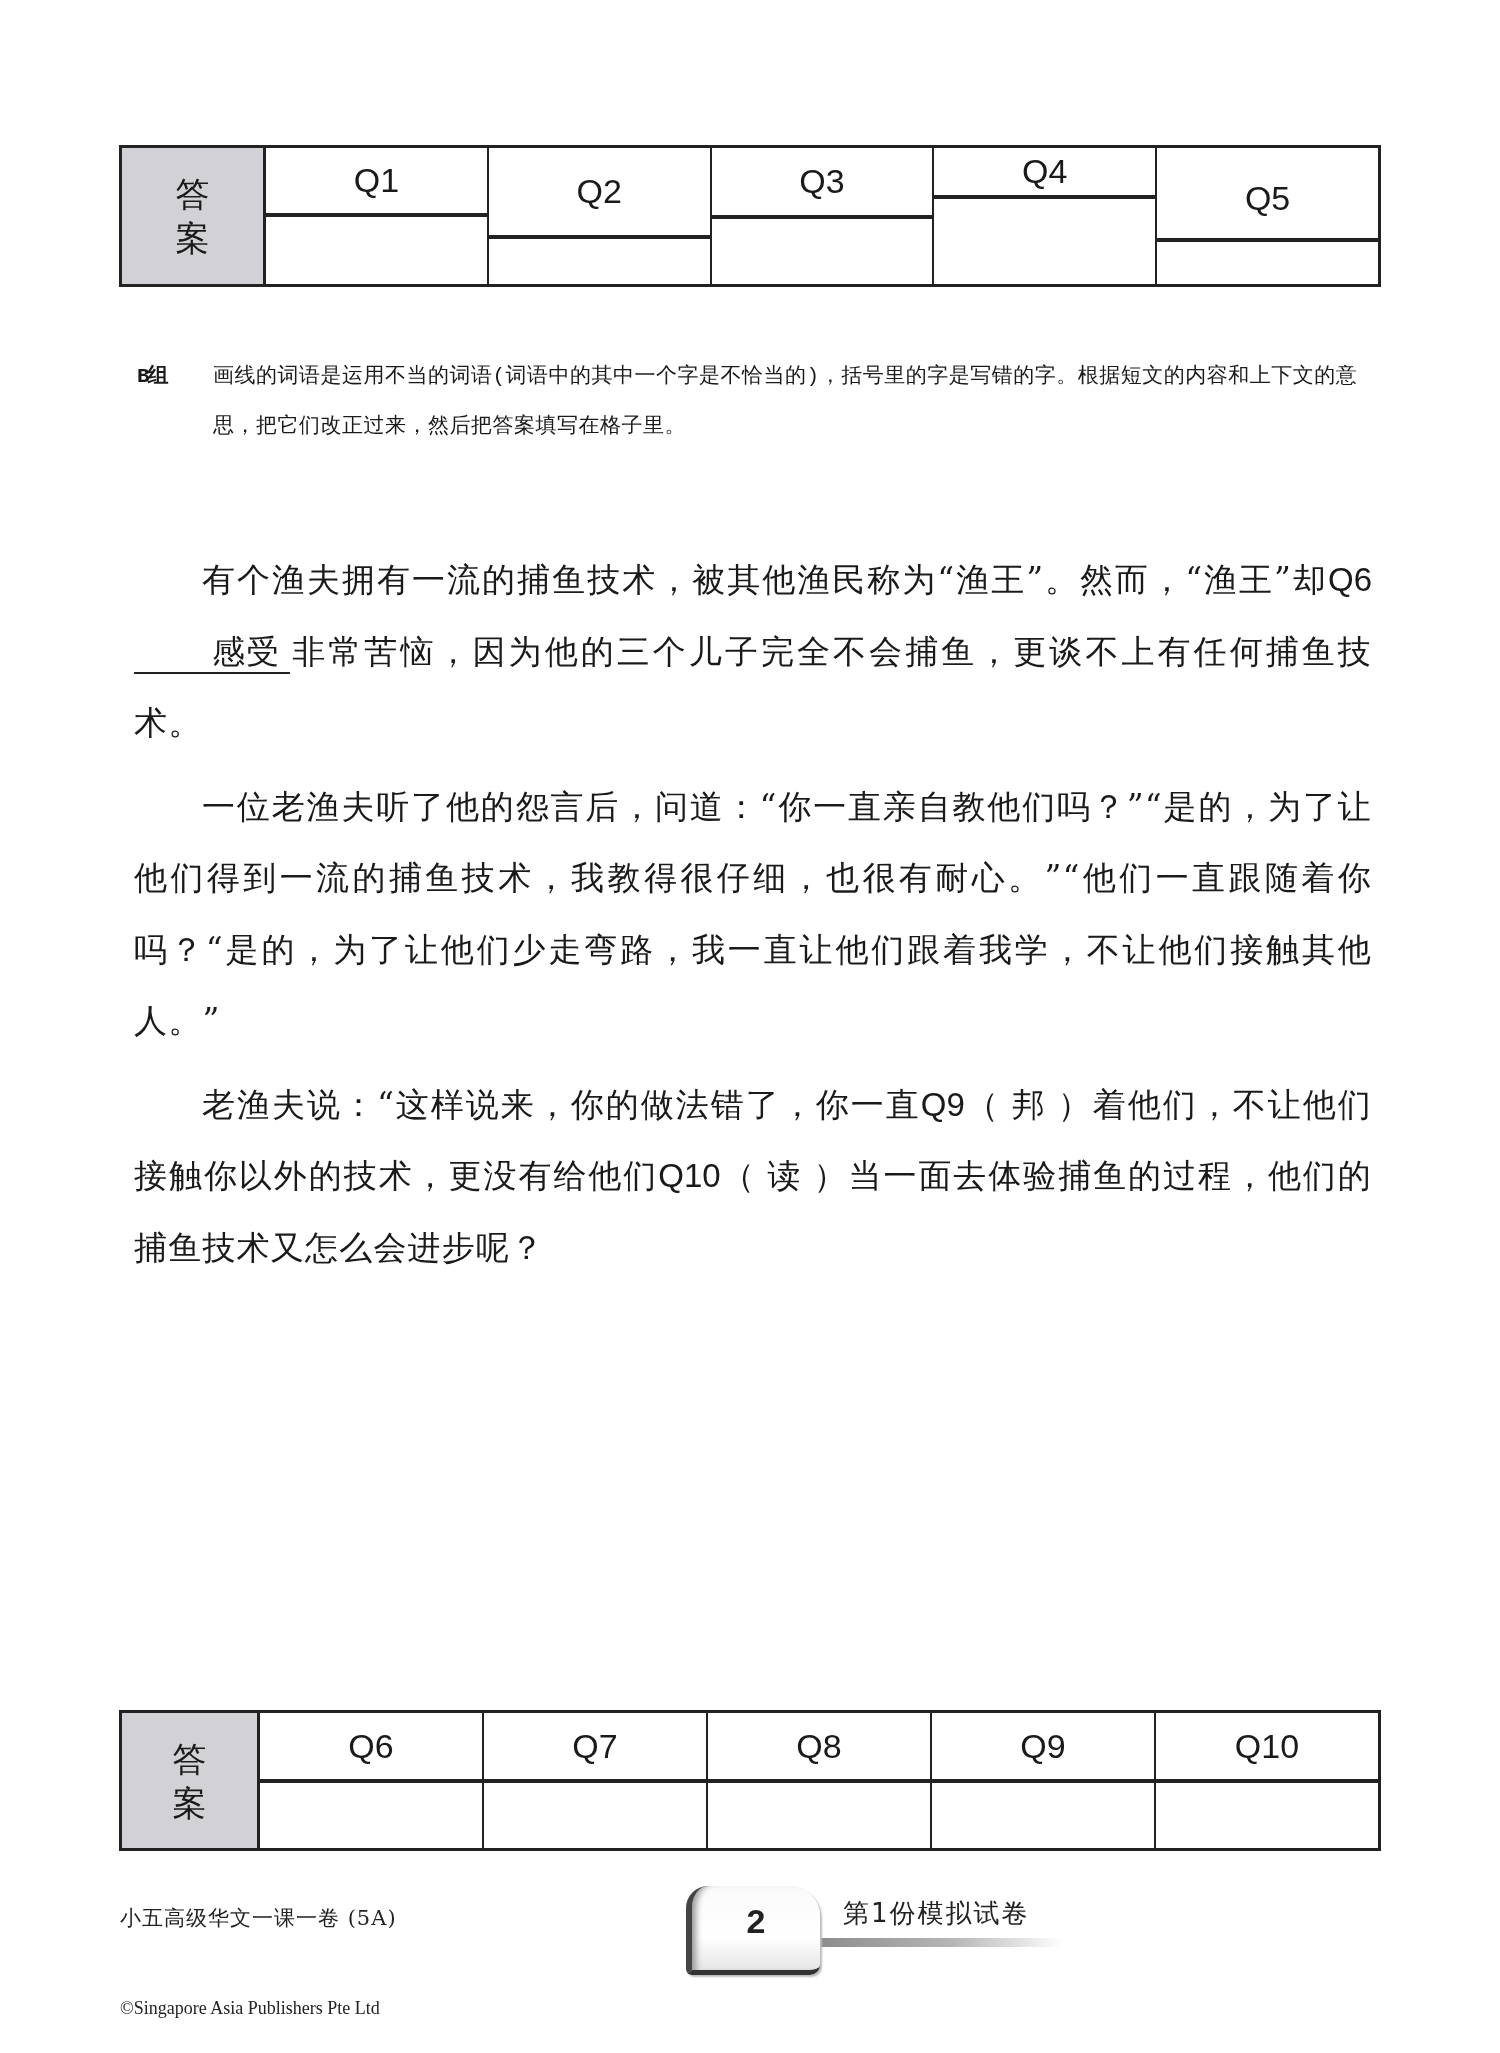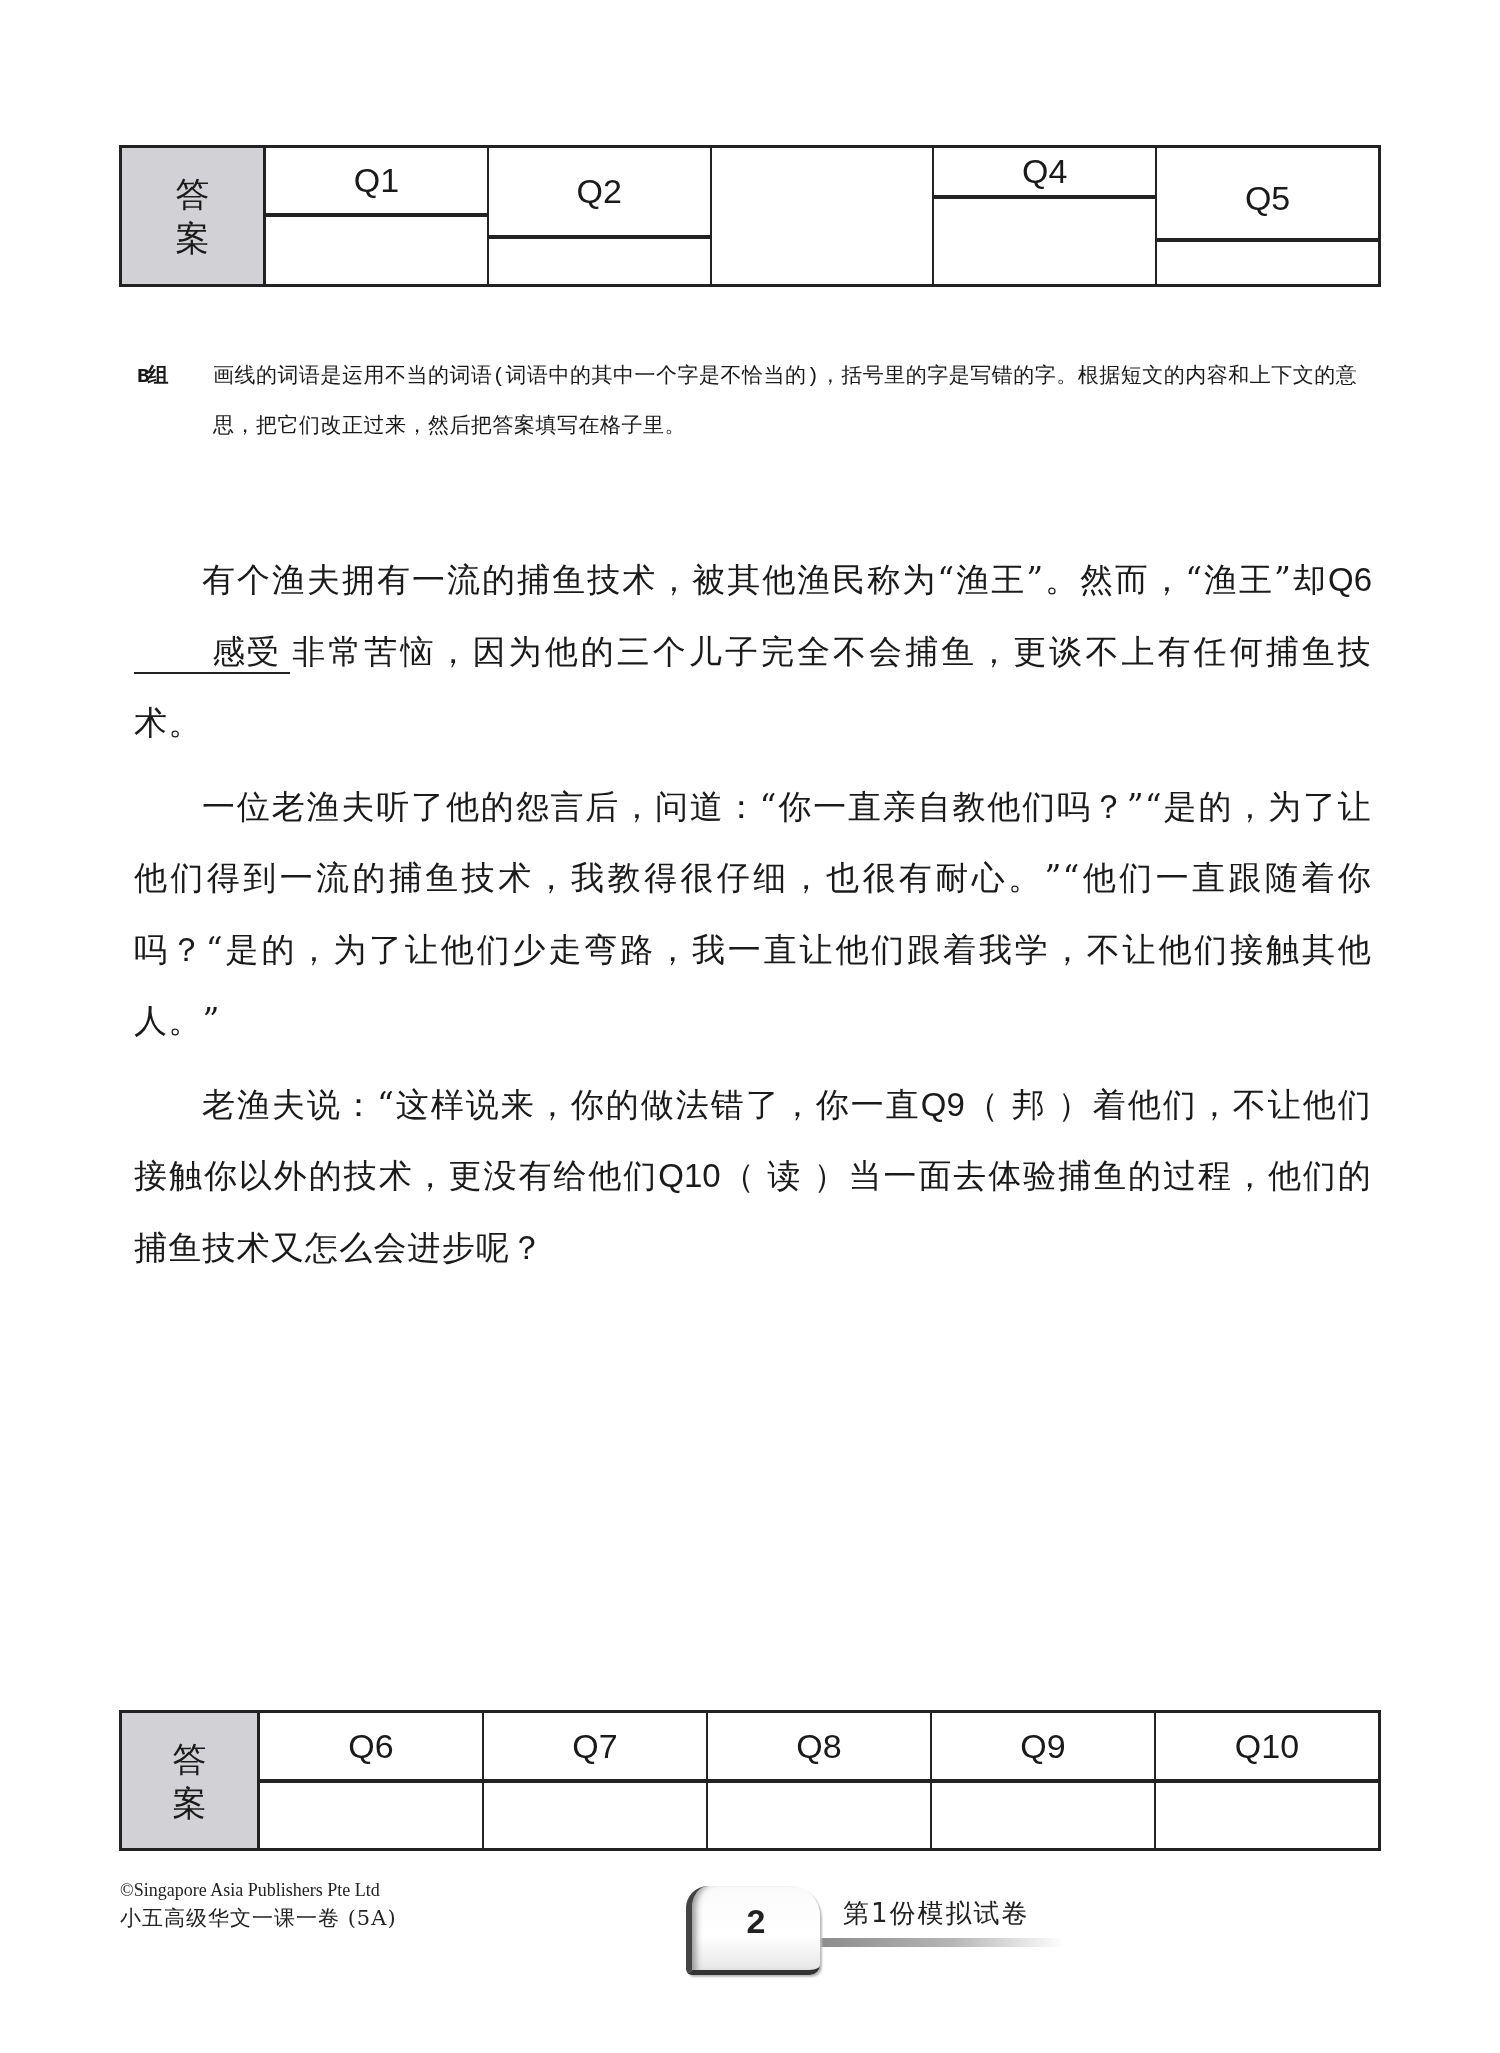--- a/index.html
+++ b/index.html
@@ -21,21 +21,21 @@
 
   
   .passage { position: absolute; left: 122px; top: 532px; width: 1262px; font-family: "DejaVu Serif", serif; font-size: 33px; line-height: 71.5px; color: #1a1a1a; letter-spacing: 1.2px; text-align: justify; }
   .passage p { margin: 12px; text-indent: 68px; }
   .q-tag { font-family: "Liberation Sans", sans-serif; letter-spacing: 0; }
   .uline { display: inline-block; border-bottom: 2px solid #222; line-height: 40px; padding: 0 10px; }
   .paren { font-family: "Liberation Sans", sans-serif; }
 
   
   .footer-book { position: absolute; left: 120px; top: 1904px; font-family: "DejaVu Serif", serif; font-size: 21px; color: #222; letter-spacing: 1px; }
-  .footer-copy { position: absolute; left: 120px; top: 1880px; font-family: "Liberation Serif", serif; font-size: 18px; color: #222; }
+  .footer-copy { position: absolute; left: 120px; top: 1998px; font-family: "Liberation Serif", serif; font-size: 18px; color: #222; }
   .page-tab { position: absolute; left: 686px; top: 1886px; width: 128px; height: 84px; background: linear-gradient(180deg, #fafafa 0%, #ffffff 60%, #e6e6e6 100%); border-radius: 22px 30px 10px 6px; border-left: 6px solid #444; border-bottom: 5px solid #333; box-shadow: inset 8px 0 6px -4px #999, 2px 2px 2px #bbb; }
   .page-num { position: absolute; left: 0; right: 0; top: 16px; text-align: center; font-family: "Liberation Sans", sans-serif; font-weight: bold; font-size: 34px; color: #222; }
   .paper-title { position: absolute; left: 843px; top: 1896px; font-family: "DejaVu Sans", sans-serif; font-weight: normal; font-size: 26px; color: #222; letter-spacing: 2px; }
   .title-bar { position: absolute; left: 814px; top: 1938px; width: 250px; height: 9px; background: linear-gradient(90deg, #8a8a8a 0%, #b5b5b5 55%, rgba(255,255,255,0) 100%); }
 </style>
 </head>
 <body>
 
 <div class="ans-table" style="top:145px; height:142px;">
   <div class="ans-label" style="width:141px;">
@@ -45,20 +45,21 @@
   <div class="ans-cols">
     <div class="ans-col">
       <div class="ans-head" style="height:69px;">Q1</div>
       <div class="ans-cell"></div>
     </div>
     <div class="ans-col">
       <div class="ans-head" style="height:91px;">Q2</div>
       <div class="ans-cell"></div>
     </div>
     <div class="ans-col">
+      <div class="ans-head" style="height:71px;">Q3</div>
       <div class="ans-cell"></div>
     </div>
     <div class="ans-col">
       <div class="ans-head" style="height:51px;">Q4</div>
       <div class="ans-cell"></div>
     </div>
     <div class="ans-col">
       <div class="ans-head" style="height:83px;margin-top:11px;">Q5</div>
       <div class="ans-cell"></div>
     </div>

